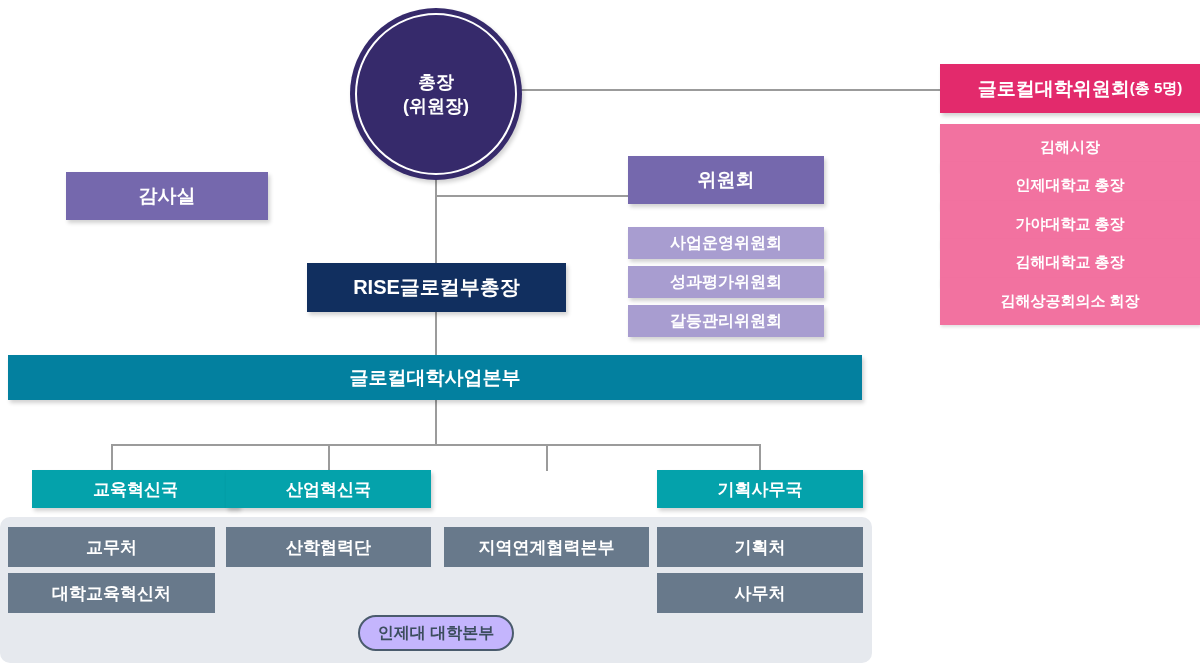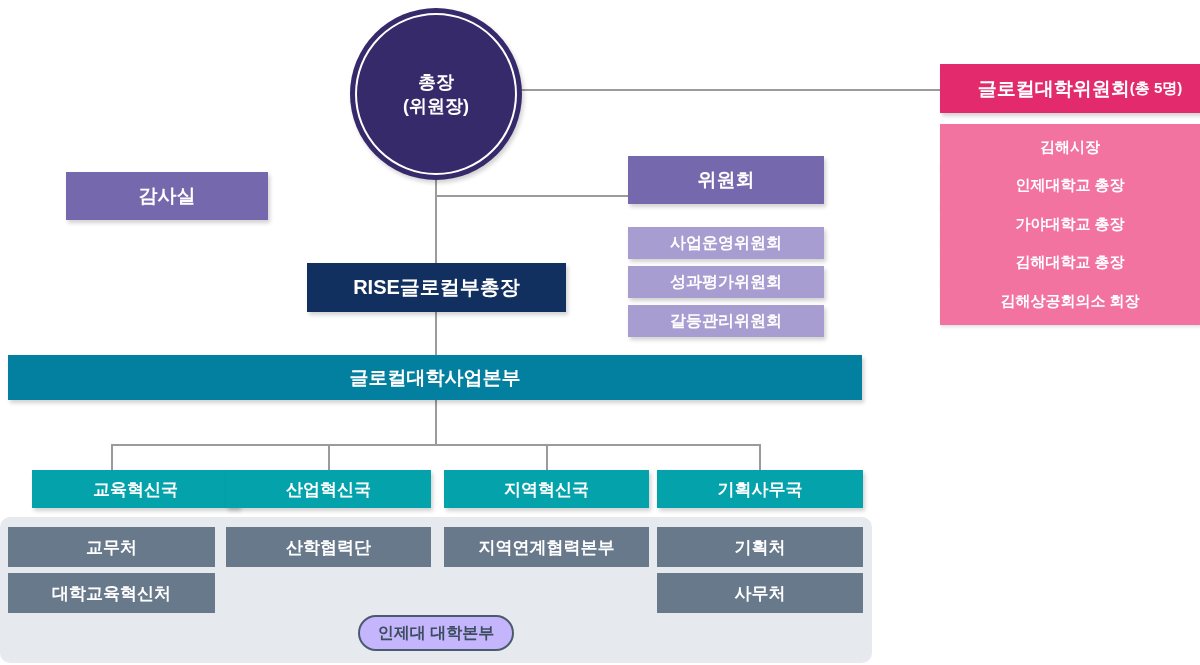--- a/index.html
+++ b/index.html
@@ -93,21 +93,20 @@
   <div class="box subcom" id="subcom-0">사업운영위원회</div>
   <div class="box subcom" id="subcom-1">성과평가위원회</div>
   <div class="box subcom" id="subcom-2">갈등관리위원회</div>
 
   <div class="box" id="rise">RISE글로컬부총장</div>
 
   <div class="box" id="hq">글로컬대학사업본부</div>
 
   <div class="box dept" id="dept-0">교육혁신국</div>
   <div class="box dept" id="dept-1">산업혁신국</div>
-  <div class="box dept" id="dept-2">지역혁신국</div>
   <div class="box dept" id="dept-3">기획사무국</div>
 
   <div class="box" id="uc-head">
     <span>글로컬대학위원회</span>
       <span class="suffix">(총 5명)</span>
   </div>
   <div class="box member" id="member-0">김해시장</div>
   <div class="box member" id="member-1">인제대학교 총장</div>
   <div class="box member" id="member-2">가야대학교 총장</div>
   <div class="box member" id="member-3">김해대학교 총장</div>

